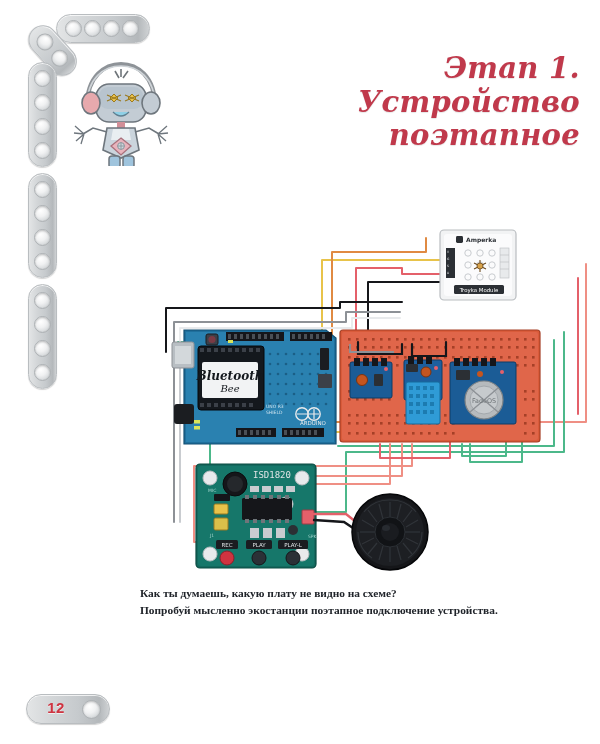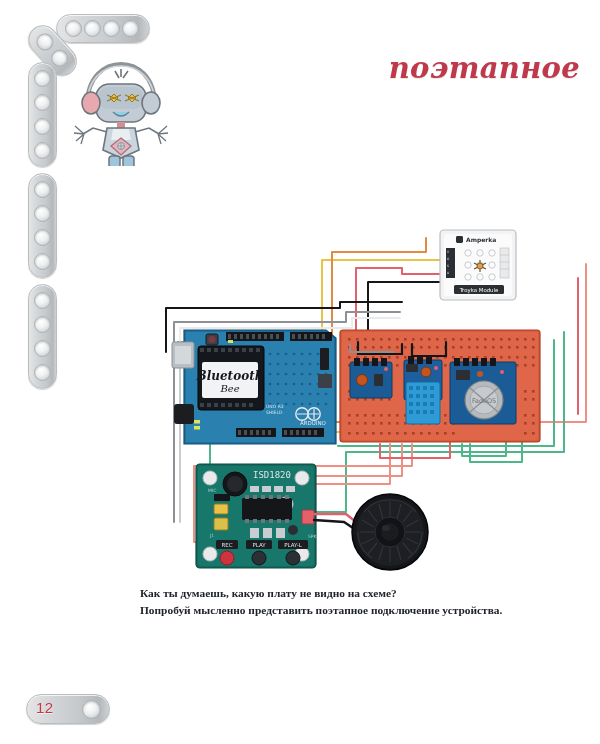--- a/index.html
+++ b/index.html
@@ -42,23 +42,23 @@
   .beam-v .hole{width:15px;height:15px;left:5px;}
   .beam-v1{top:62px;height:103px;}
   .beam-v2{top:173px;height:103px;}
   .beam-v3{top:284px;height:103px;}
 
   
   .beam-page{left:26px;top:694px;width:82px;height:28px;}
   .beam-page .hole{width:17px;height:17px;top:5px;left:55px;}
   .page-num{
     position:absolute;left:9px;top:4px;width:40px;
-    color:#cf3340;font-weight:normal;font-size:15px;
+    color:#cf3340;font-weight:bold;font-size:15px;
     font-family:"Liberation Sans", sans-serif;
-    letter-spacing:.5px;
+    text-align:center;letter-spacing:.5px;
     text-shadow:0 1px 0 rgba(255,255,255,.6);
   }
 
   
   .title{
     position:absolute;left:236px;top:52px;width:344px;
     text-align:right;
     font-family:"DejaVu Serif", serif;
     font-style:italic;font-weight:bold;
     font-size:29px;line-height:1.16;
@@ -126,20 +126,21 @@
       <div class="hole" style="top:79px"></div>
     </div>
 
     <div class="beam beam-page">
       <div class="page-num">12</div>
       <div class="hole"></div>
     </div>
   </div>
 
   <div class="title">
+    <span>Этап 1. Устройство</span>
     <span class="l2">поэтапное</span>
   </div>
 
   <svg class="robot" viewBox="0 0 100 112">
 
     <path d="M16 52 C16 22 34 10 50 10 C66 10 84 22 84 52" fill="none" stroke="#8e9398" stroke-width="4.2"></path>
     <path d="M16 52 C16 23 34 12 50 12 C66 12 84 23 84 52" fill="none" stroke="#cfd4d8" stroke-width="1.6"></path>
 
     <path d="M48 24 L44 17 M52 24 L57 17 M50 23 L50 15" stroke="#6f757a" stroke-width="1.6" fill="none"></path>
 
@@ -793,16 +794,16 @@
         <path d="M229 282 L233 297"></path>
       </g>
       <circle cx="240" cy="310" r="15" fill="#111316" stroke="#2b2f34" stroke-width="1"></circle>
       <circle cx="240" cy="310" r="9" fill="#1a1c20"></circle>
       <ellipse cx="236" cy="306" rx="4" ry="3" fill="#2e3237" opacity=".7"></ellipse>
     </g>
   </svg>
 
   <div class="para para-bottom">
     <p>Как ты думаешь, какую плату не видно на схеме?</p>
-    <p>Попробуй мысленно представить поэтапное подключение устройства.</p>
+    <p>Попробуй мысленно экостанции поэтапное подключение устройства.</p>
   </div>
 
 </div>
 
 </body></html>

